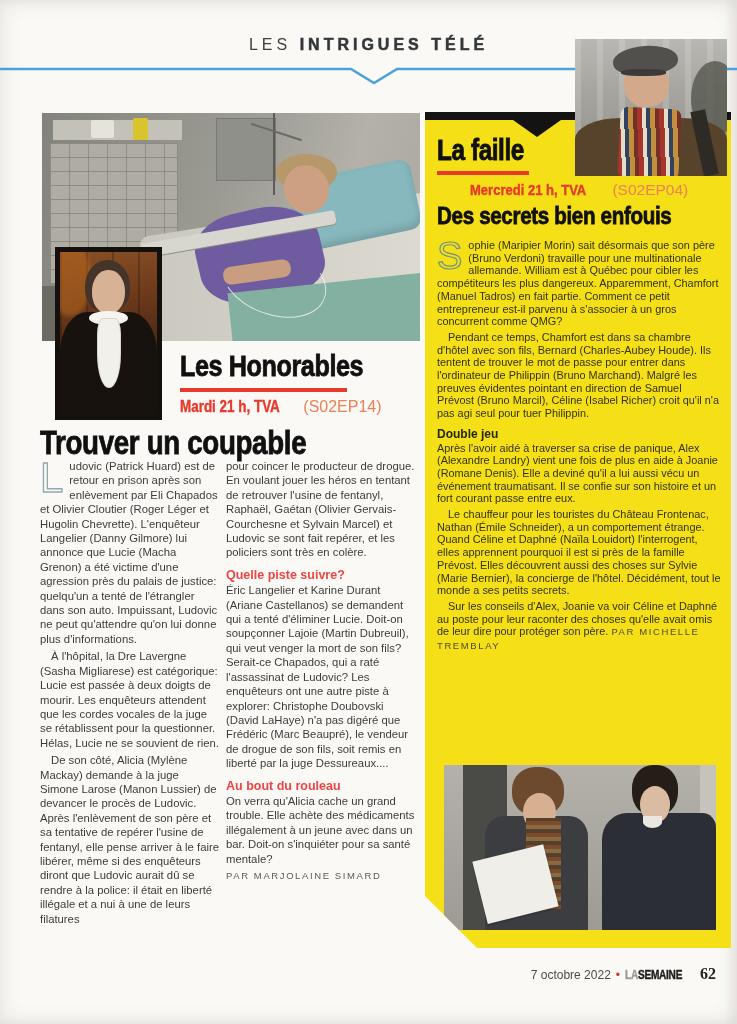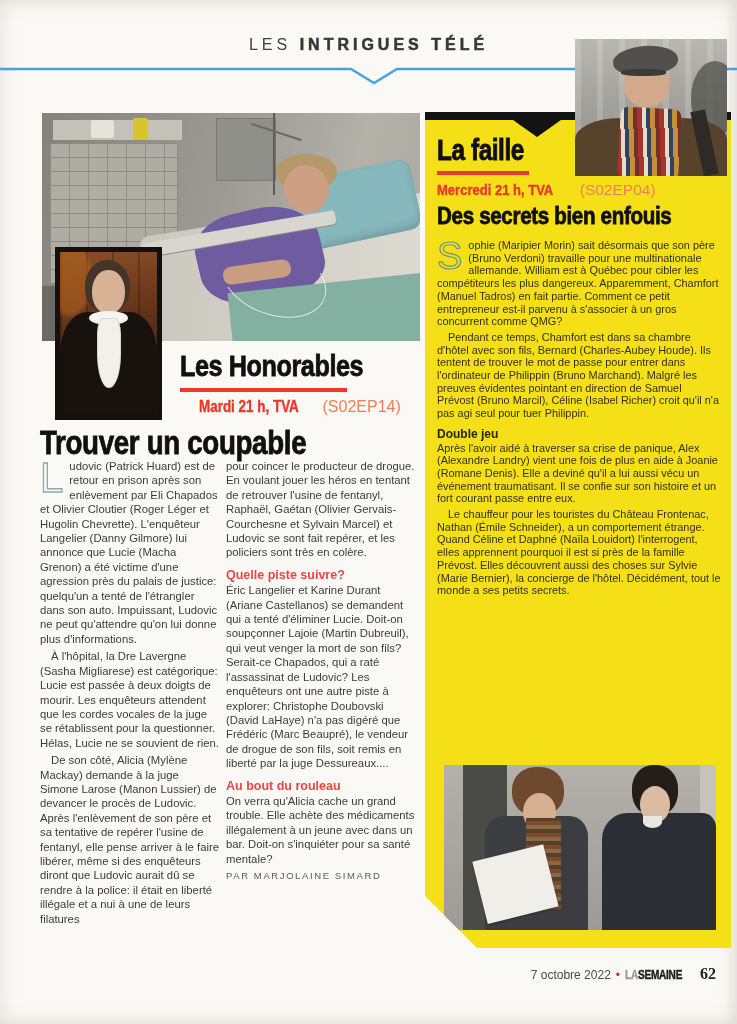--- a/index.html
+++ b/index.html
@@ -63,21 +63,21 @@
   .jglow{left:-12%;top:-6%;width:45%;height:45%;background:#b5651d;border-radius:50%;filter:blur(2px);opacity:.55;}
   .jhair{left:26%;top:5%;width:46%;height:32%;background:#44342a;border-radius:50% 50% 42% 42%;}
   .jface{left:33%;top:11%;width:34%;height:27%;background:#d8b294;border-radius:48%;}
   .jrobe{left:0;top:37%;width:100%;height:63%;background:#17120e;border-radius:28% 28% 0 0/40% 40% 0 0;}
   .jlace{left:30%;top:36%;width:40%;height:9%;background:#f6f4ee;border-radius:50%;}
   .jjabot{left:39%;top:41%;width:23%;height:42%;background:#f2f0ea;border-radius:22% 22% 48% 48%;
           box-shadow:0 0 0 1px #d8d5cc;}
   .left-show{position:absolute;left:180px;top:349px;width:240px;}
   .left-show .showtitle{font-size:30px;}
   .left-show .redbar{width:167px;}
-  .left-show .sched{font-size:16px;text-align:center;}
+  .left-show .sched{font-size:16px;}
   .left-head{position:absolute;left:40px;top:424px;font-size:33px;}
   .lcol{position:absolute;top:459px;font-size:11.3px;line-height:14.4px;color:#3c3c3c;}
   .lcol1{left:40px;width:180px;}
   .lcol2{left:226px;width:191px;}
   .lcol .subhead{font-size:12.5px;}
   
   .panel{position:absolute;left:425px;top:112px;width:306px;height:836px;background:#f5df17;
          clip-path:polygon(0 0,100% 0,100% 100%,52px 100%,0 calc(100% - 52px));z-index:2;}
   .panel-topbar{position:absolute;left:0;top:0;width:100%;height:8px;background:#131313;}
   .panel-notch{position:absolute;left:88px;top:8px;width:0;height:0;
@@ -90,21 +90,21 @@
   .mcap{left:25%;top:5%;width:43%;height:21%;background:#51504c;border-radius:50% 50% 45% 45%;transform:rotate(-4deg);}
   .mbrim{left:30%;top:22%;width:30%;height:5%;background:#3c3b38;border-radius:40%;}
   .mface{left:32%;top:17%;width:30%;height:33%;background:#d2a98b;border-radius:46%;}
   .mcoat{left:0;top:58%;width:100%;height:44%;background:#57432c;border-radius:30% 30% 0 0/35% 35% 0 0;}
   .mscarf{left:29%;top:50%;width:40%;height:52%;transform:rotate(3deg);border-radius:8px;
      background:repeating-linear-gradient(85deg,#a8352b 0 5px,#e4ddca 5px 9px,#31435f 9px 13px,#c28f3e 13px 18px,#742f28 18px 22px);}
   .mstrap{right:10%;top:52%;width:10%;height:48%;background:#2e2a26;transform:rotate(-12deg);}
   .panel-inner{position:absolute;left:12px;top:22px;width:284px;}
   .panel-inner .showtitle{font-size:29px;}
   .panel-inner .redbar{width:92px;margin-top:4px;}
-  .panel-inner .sched{font-size:15.5px;}
+  .panel-inner .sched{font-size:15.5px;text-align:center;}
   .r-head{font-size:24.5px;margin-top:3px;}
   .r-body{margin-top:9px;font-size:10.9px;line-height:12.7px;color:#33330f;width:284px;}
   .r-body p{margin:0 0 3px 0;}
   .r-body .subhead{font-size:12px;color:#262600;}
   .r-body .dropcap{-webkit-text-stroke:1.2px #6d9488;font-size:38px;line-height:30px;}
   .r-body .byline{color:#4c4c20;}
   .photo-bottom{position:absolute;left:19px;top:653px;width:272px;height:165px;overflow:hidden;
      background:linear-gradient(180deg,#b4b1aa,#9e9b94);}
   .bwindow{left:7%;top:0;width:16%;height:100%;background:#4a4a46;}
   .bpillar{right:0;top:0;width:6%;height:100%;background:#c6c3bc;}
@@ -215,20 +215,24 @@
       </div>
 
       <div class="r-body body-txt">
         <p>
           <span class="dropcap">S</span><span>ophie (Maripier Morin) sait désormais que son père (Bruno Verdoni) travaille pour une multinationale allemande. William est à Québec pour cibler les compétiteurs les plus dangereux. Apparemment, Chamfort (Manuel Tadros) en fait partie. Comment ce petit entrepreneur est-il parvenu à s'associer à un gros concurrent comme QMG?</span>
         </p>
         <p class="indent">Pendant ce temps, Chamfort est dans sa chambre d'hôtel avec son fils, Bernard (Charles-Aubey Houde). Ils tentent de trouver le mot de passe pour entrer dans l'ordinateur de Philippin (Bruno Marchand). Malgré les preuves évidentes pointant en direction de Samuel Prévost (Bruno Marcil), Céline (Isabel Richer) croit qu'il n'a pas agi seul pour tuer Philippin.</p>
         <p class="subhead">Double jeu</p>
         <p>Après l'avoir aidé à traverser sa crise de panique, Alex (Alexandre Landry) vient une fois de plus en aide à Joanie (Romane Denis). Elle a deviné qu'il a lui aussi vécu un événement traumatisant. Il se confie sur son histoire et un fort courant passe entre eux.</p>
         <p class="indent">Le chauffeur pour les touristes du Château Frontenac, Nathan (Émile Schneider), a un comportement étrange. Quand Céline et Daphné (Naïla Louidort) l'interrogent, elles apprennent pourquoi il est si près de la famille Prévost. Elles découvrent aussi des choses sur Sylvie (Marie Bernier), la concierge de l'hôtel. Décidément, tout le monde a ses petits secrets.</p>
+        <p class="indent">
+          <span>Sur les conseils d'Alex, Joanie va voir Céline et Daphné au poste pour leur raconter des choses qu'elle avait omis de leur dire pour protéger son père.</span>
+          <span class="byline">PAR MICHELLE TREMBLAY</span>
+        </p>
       </div>
     </div>
 
     <div class="photo-bottom">
       <div class="ph-abs bwindow"></div>
       <div class="ph-abs bpillar"></div>
       <div class="ph-abs bman-jacket"></div>
       <div class="ph-abs bman-hair"></div>
       <div class="ph-abs bman-face"></div>
       <div class="ph-abs bman-scarf"></div>

